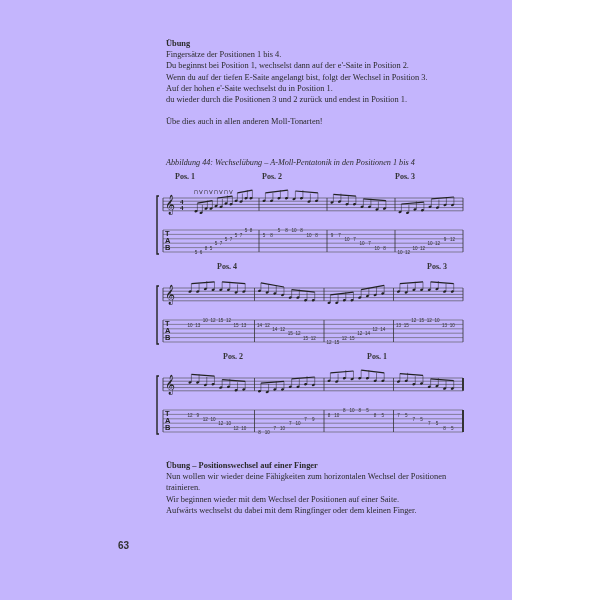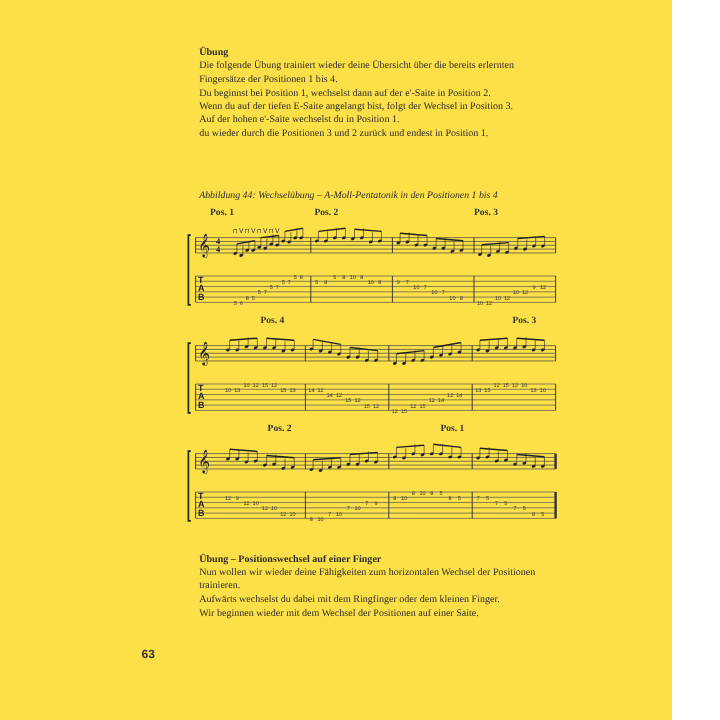--- a/index.html
+++ b/index.html
@@ -1,40 +1,40 @@
 <!DOCTYPE html>
 <html><head>
 <meta charset="utf-8">
 <style>
   html, body { margin:0; padding:0; }
   body { width:600px; height:600px; background:#ffffff; position:relative; overflow:hidden;
          font-family:"Liberation Serif","DejaVu Serif",serif; color:#2a2a2a; }
-  .page { position:absolute; left:0; top:0; width:560px; height:600px; background:#fde047; }
+  .page { position:absolute; left:0; top:0; width:512px; height:600px; background:#c4b5fd; }
   .text-block { position:absolute; left:166px; width:300px; font-size:8.4px; line-height:11.2px; color:#2b2b2b; }
   .heading { font-weight:bold; }
   .line { white-space:nowrap; }
   .caption { position:absolute; left:166px; top:158px; font-size:8.2px; font-style:italic; color:#2b2b2b; white-space:nowrap; }
   .page-number { position:absolute; left:118px; top:540px; font-size:10px; font-family:"Liberation Sans","DejaVu Sans",sans-serif; font-weight:bold; color:#333; }
   .system { position:absolute; left:155px; width:312px; height:78px; }
   .system svg { position:absolute; left:0; top:0; overflow:visible; }
   .pos-label { position:absolute; font-size:8px; color:#333; white-space:nowrap;font-weight:bold; }
 </style>
 </head>
 <body>
 
 <div class="page">
 
   <div class="text-block" style="top:38px;">
     <div class="line heading">Übung</div>
-    <div class="line">Die folgende Übung trainiert wieder deine Übersicht über die bereits erlernten</div>
     <div class="line">Fingersätze der Positionen 1 bis 4.</div>
     <div class="line">Du beginnst bei Position 1, wechselst dann auf der e'-Saite in Position 2.</div>
     <div class="line">Wenn du auf der tiefen E-Saite angelangt bist, folgt der Wechsel in Position 3.</div>
     <div class="line">Auf der hohen e'-Saite wechselst du in Position 1.</div>
     <div class="line">du wieder durch die Positionen 3 und 2 zurück und endest in Position 1.</div>
+    <div class="line" style="margin-top:11px;">Übe dies auch in allen anderen Moll-Tonarten!</div>
   </div>
 
   <div class="caption">Abbildung 44: Wechselübung – A-Moll-Pentatonik in den Positionen 1 bis 4</div>
 
   <div class="system" id="sys0" style="top:186px;">
       <svg width="314" height="80">
         <path d="M4 10 L2 10 L2 68 L4 68" stroke="#222" stroke-width="1.4" fill="none"></path>
         <line x1="8" x2="308" y1="12" y2="12" stroke="#444" stroke-width="0.6"></line>
         <line x1="8" x2="308" y1="15.2" y2="15.2" stroke="#444" stroke-width="0.6"></line>
         <line x1="8" x2="308" y1="18.4" y2="18.4" stroke="#444" stroke-width="0.6"></line>
@@ -462,18 +462,18 @@
         <line x1="275.65" y1="12.8" x2="298.7125" y2="14.599999999999998" stroke="#222" stroke-width="1.2"></line>
       </svg>
       <div class="pos-label" style="left: 68px; top: -14px;">Pos. 2</div>
       <div class="pos-label" style="left: 212px; top: -14px;">Pos. 1</div>
     </div>
 
   <div class="text-block" style="top:460px;">
     <div class="line heading">Übung – Positionswechsel auf einer Finger</div>
     <div class="line">Nun wollen wir wieder deine Fähigkeiten zum horizontalen Wechsel der Positionen</div>
     <div class="line">trainieren.</div>
+    <div class="line">Wir beginnen wieder mit dem Wechsel der Positionen auf einer Saite.</div>
     <div class="line">Aufwärts wechselst du dabei mit dem Ringfinger oder dem kleinen Finger.</div>
-    <div class="line">Wir beginnen wieder mit dem Wechsel der Positionen auf einer Saite.</div>
   </div>
 
   <div class="page-number">63</div>
 </div>
 
 </body></html>

